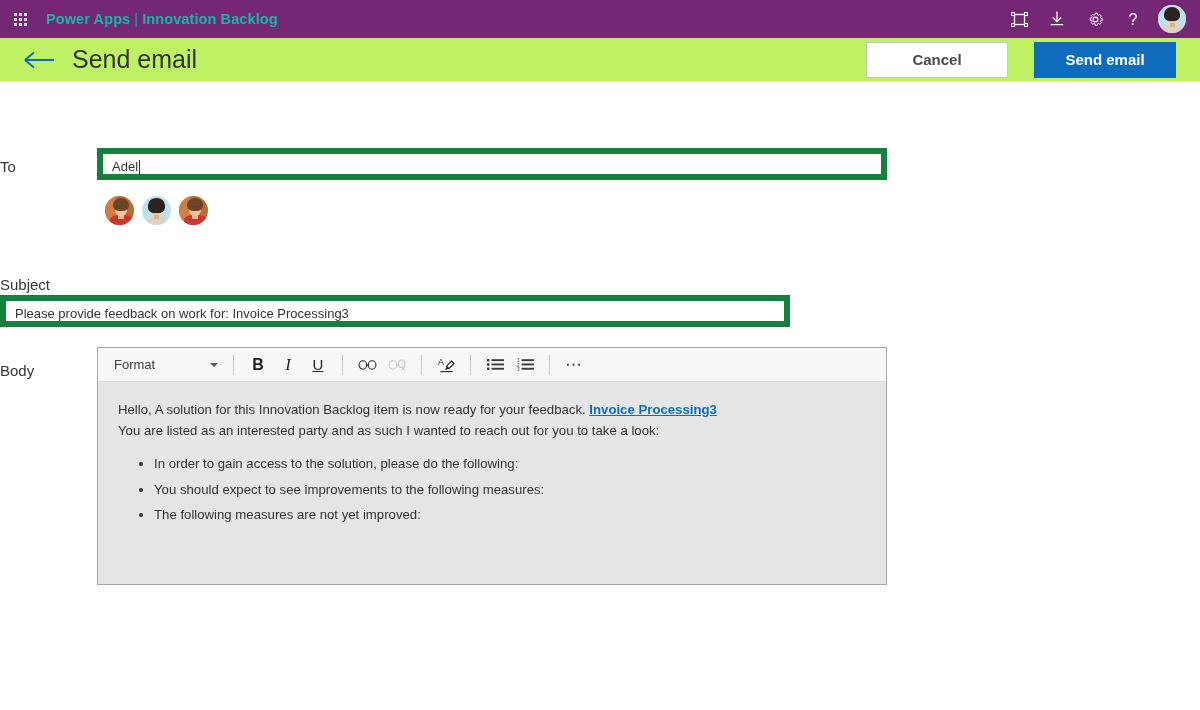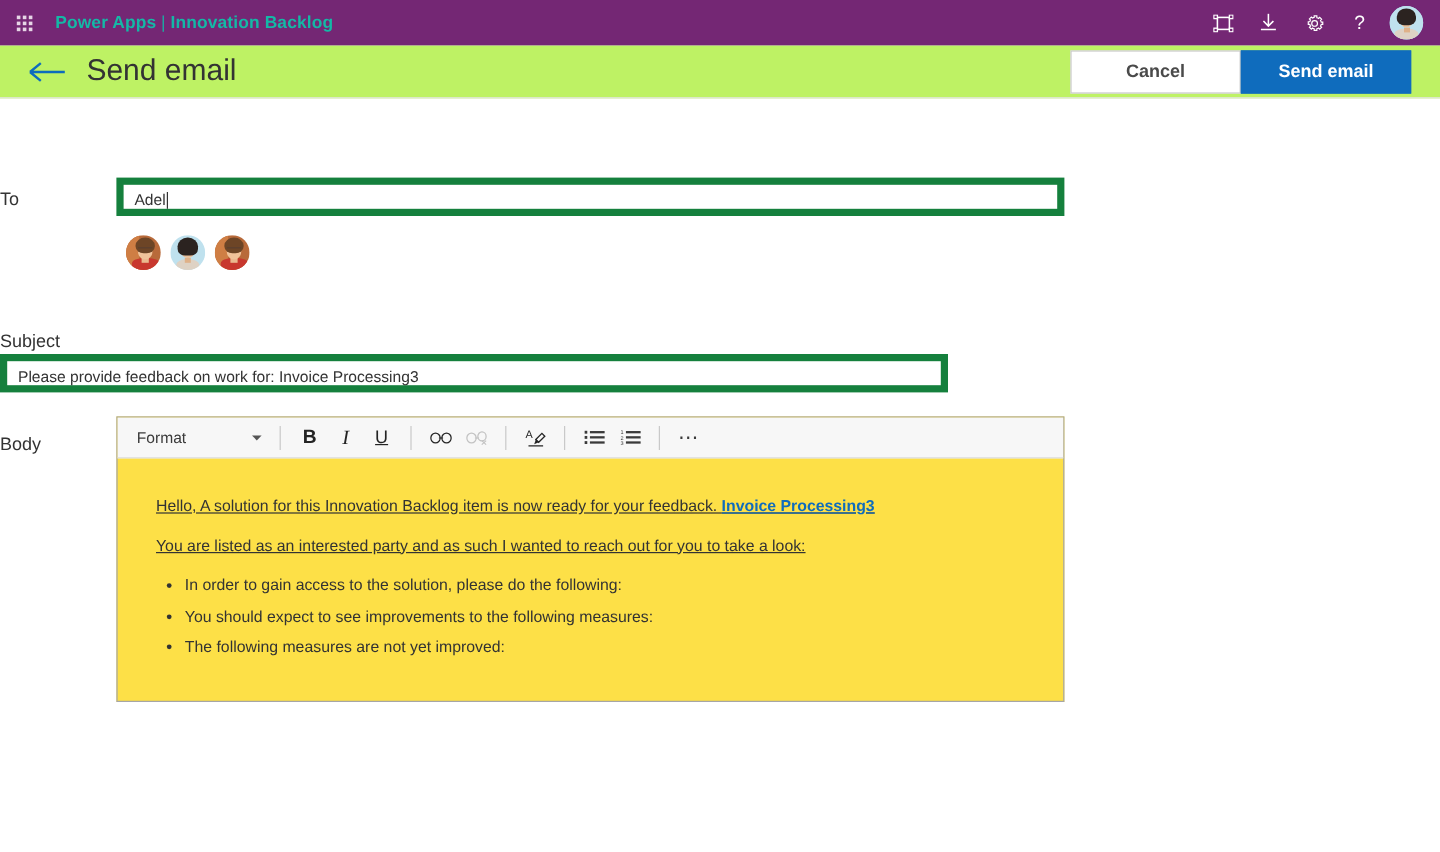--- a/index.html
+++ b/index.html
@@ -127,20 +127,21 @@
     cursor: pointer;
     display: inline-flex;
     align-items: center;
     justify-content: center;
     padding: 0 16px;
   }
   .btn-cancel {
     background: #ffffff;
     border: 1px solid #c8c8c8;
     color: #4a4a4a;
+    margin-right: 26px;
   }
   .btn-primary {
     background: #0f6cbd;
     border: 1px solid #0f6cbd;
     color: #ffffff;
   }
 
   
   .form-area {
     padding: 66px 0 0 0;
@@ -216,21 +217,21 @@
   .pb-bg { position: absolute; inset: 0; background: #bfe1ee; }
   .pb-hair { position: absolute; left: 21%; top: 8%; width: 58%; height: 50%; border-radius: 50% 50% 38% 38%; background: #2b2320; }
   .pb-face { position: absolute; left: 31%; top: 22%; width: 38%; height: 44%; border-radius: 46%; background: #e9c09a; }
   .pb-body { position: absolute; left: 16%; bottom: 0; width: 68%; height: 32%; border-radius: 46% 46% 0 0; background: #ded2c4; }
   .pb-neck { position: absolute; left: 42%; bottom: 20%; width: 18%; height: 16%; background: #dfb188; }
 
   
   .editor {
     width: 790px;
     border: 1px solid #a6a6a6;
-    background: #fde047;
+    background: #e5e5e5;
     box-sizing: border-box;
   }
   .editor-toolbar {
     height: 34px;
     background: #f7f7f7;
     border-bottom: 1px solid #dcdcdc;
     display: flex;
     align-items: center;
     padding: 0 6px;
     box-sizing: border-box;
@@ -276,21 +277,21 @@
   .tb-btn.underline { text-decoration: underline; font-size: 15px; }
   .tb-btn.ellipsis { font-size: 17px; letter-spacing: 1px; color: #3a3a3a; }
 
   .editor-body {
     min-height: 168px;
     padding: 18px 20px 16px 20px;
     font-size: 13.2px;
     line-height: 20.5px;
     color: #333333;
   }
-  .editor-body p { margin: 12px; text-decoration: underline; }
+  .editor-body p { margin: 0; }
   .body-link {
     color: #0f6cbd;
     font-weight: bold;
     text-decoration: underline;
     cursor: pointer;
   }
   .editor-body ul {
     margin: 13px 0 0 0;
     padding-left: 36px;
   }

